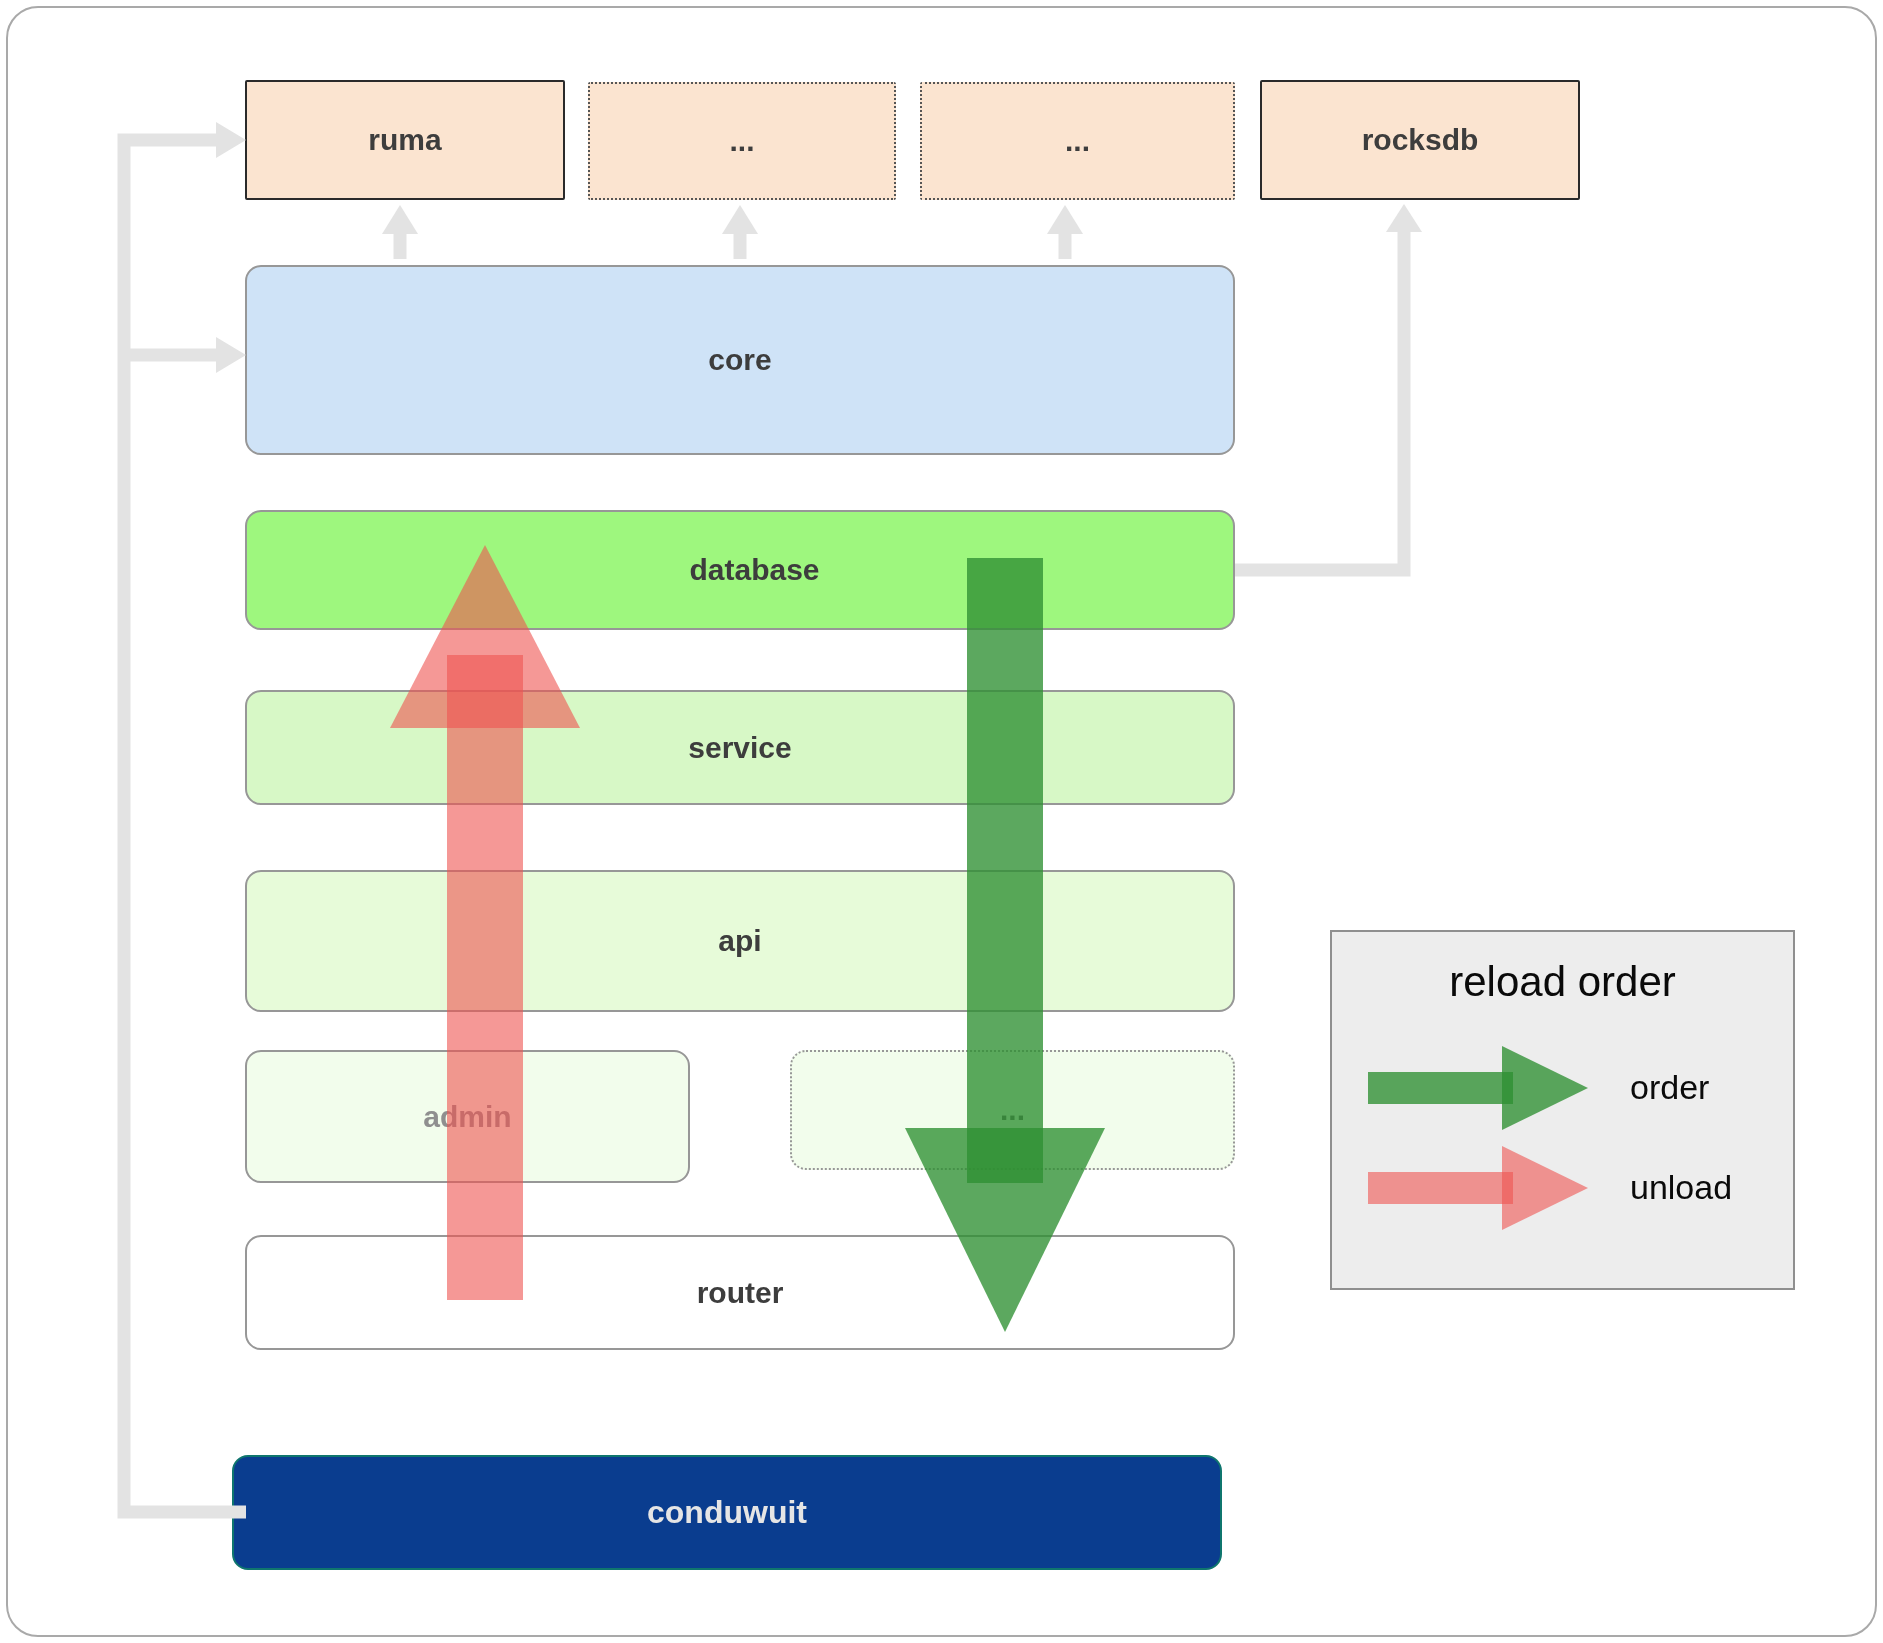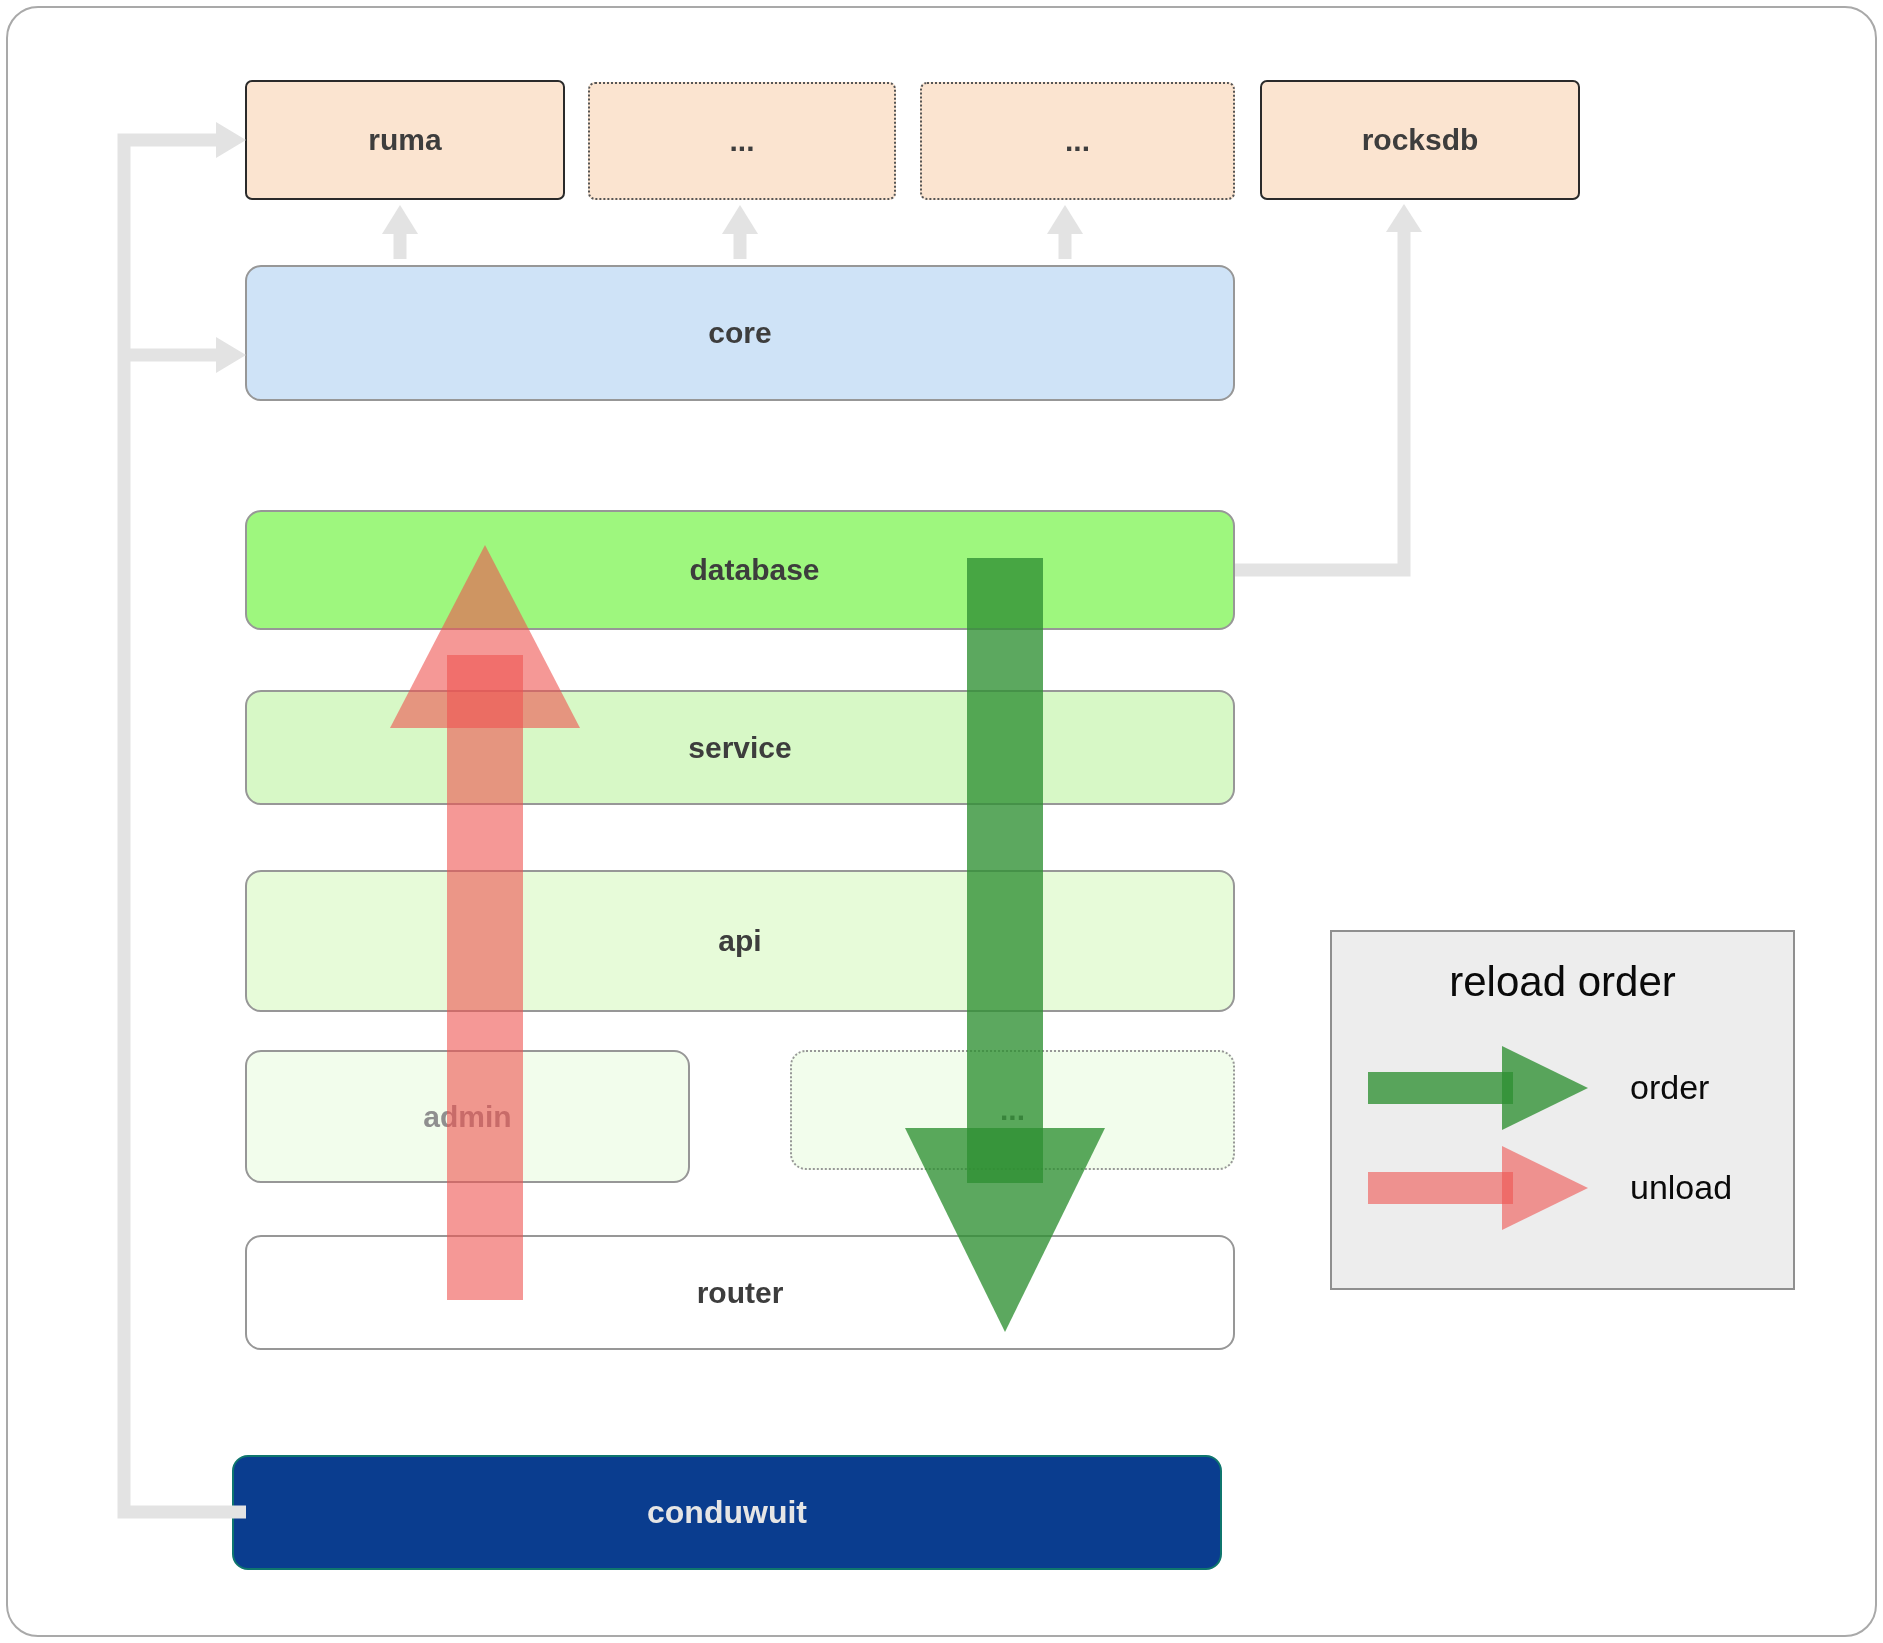--- a/index.html
+++ b/index.html
@@ -25,28 +25,28 @@
     position: absolute;
     display: flex;
     align-items: center;
     justify-content: center;
     font-size: 30px;
     font-weight: 600;
     color: #3d3d3d;
     border-radius: 16px;
     z-index: 2;
   }
-  .top-box { border: 2px solid #2a2a2a; border-radius: 7px; }
+  .top-box { border: 2px solid #2a2a2a; border-radius: 2px; }
   .top-box.dotted { border: 2px dotted #555; }
   .wide-box { border: 2px solid #979797; }
   .b-ruma     { left: 245px;  top: 80px;   width: 320px; height: 120px; }
   .b-dots1    { left: 588px;  top: 82px;   width: 308px; height: 118px; }
   .b-dots2    { left: 920px;  top: 82px;   width: 315px; height: 118px; }
   .b-rocksdb  { left: 1260px; top: 80px;   width: 320px; height: 120px; }
-  .b-core     { left: 245px;  top: 265px;  width: 990px; height: 136px; }
+  .b-core     { left: 245px;  top: 265px;  width: 990px; height: 190px; }
   .b-database { left: 245px;  top: 510px;  width: 990px; height: 120px; }
   .b-service  { left: 245px;  top: 690px;  width: 990px; height: 115px; }
   .b-api      { left: 245px;  top: 870px;  width: 990px; height: 142px; }
   .b-admin    { left: 245px;  top: 1050px; width: 445px; height: 133px; color:#8f8f8f; }
   .b-dots3    { left: 790px;  top: 1050px; width: 445px; height: 120px; border-style: dotted; color:#5a5a5a; }
   .b-router   { left: 245px;  top: 1235px; width: 990px; height: 115px; background:#ffffff; }
   .b-conduwuit{ left: 232px;  top: 1455px; width: 990px; height: 115px; color:#e5e5e5; font-weight:700; font-size:32px; border:2px solid #0f766e; }
   .legend {
     position: absolute;
     left: 1330px; top: 930px;

